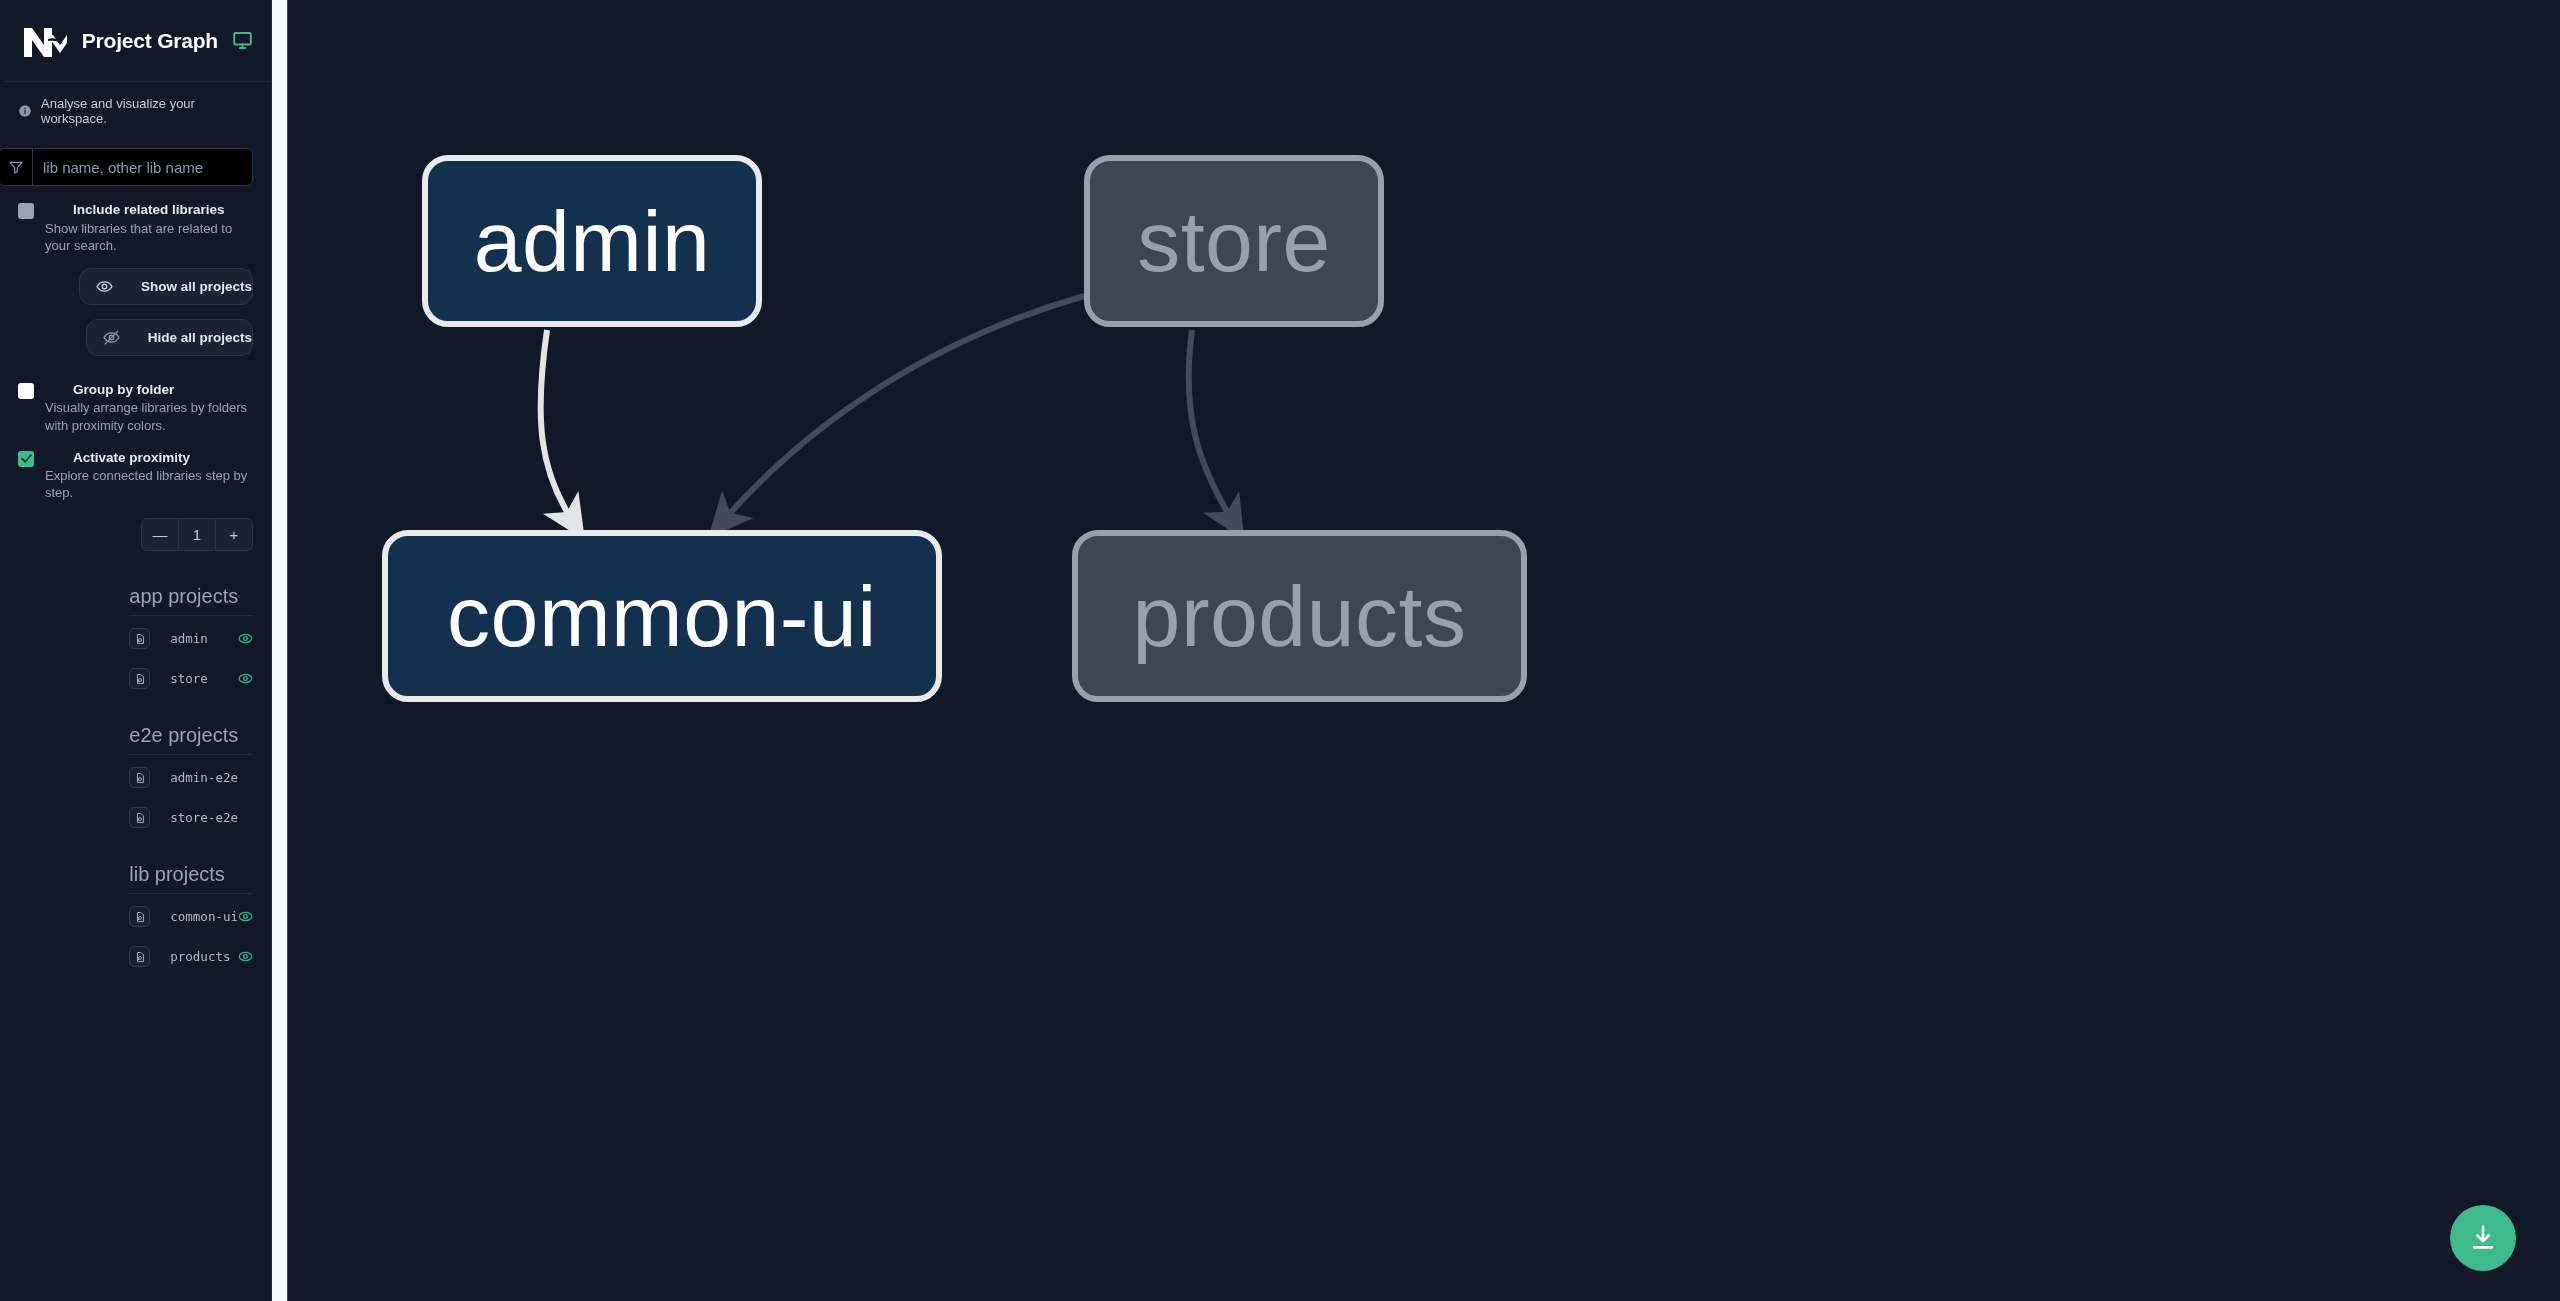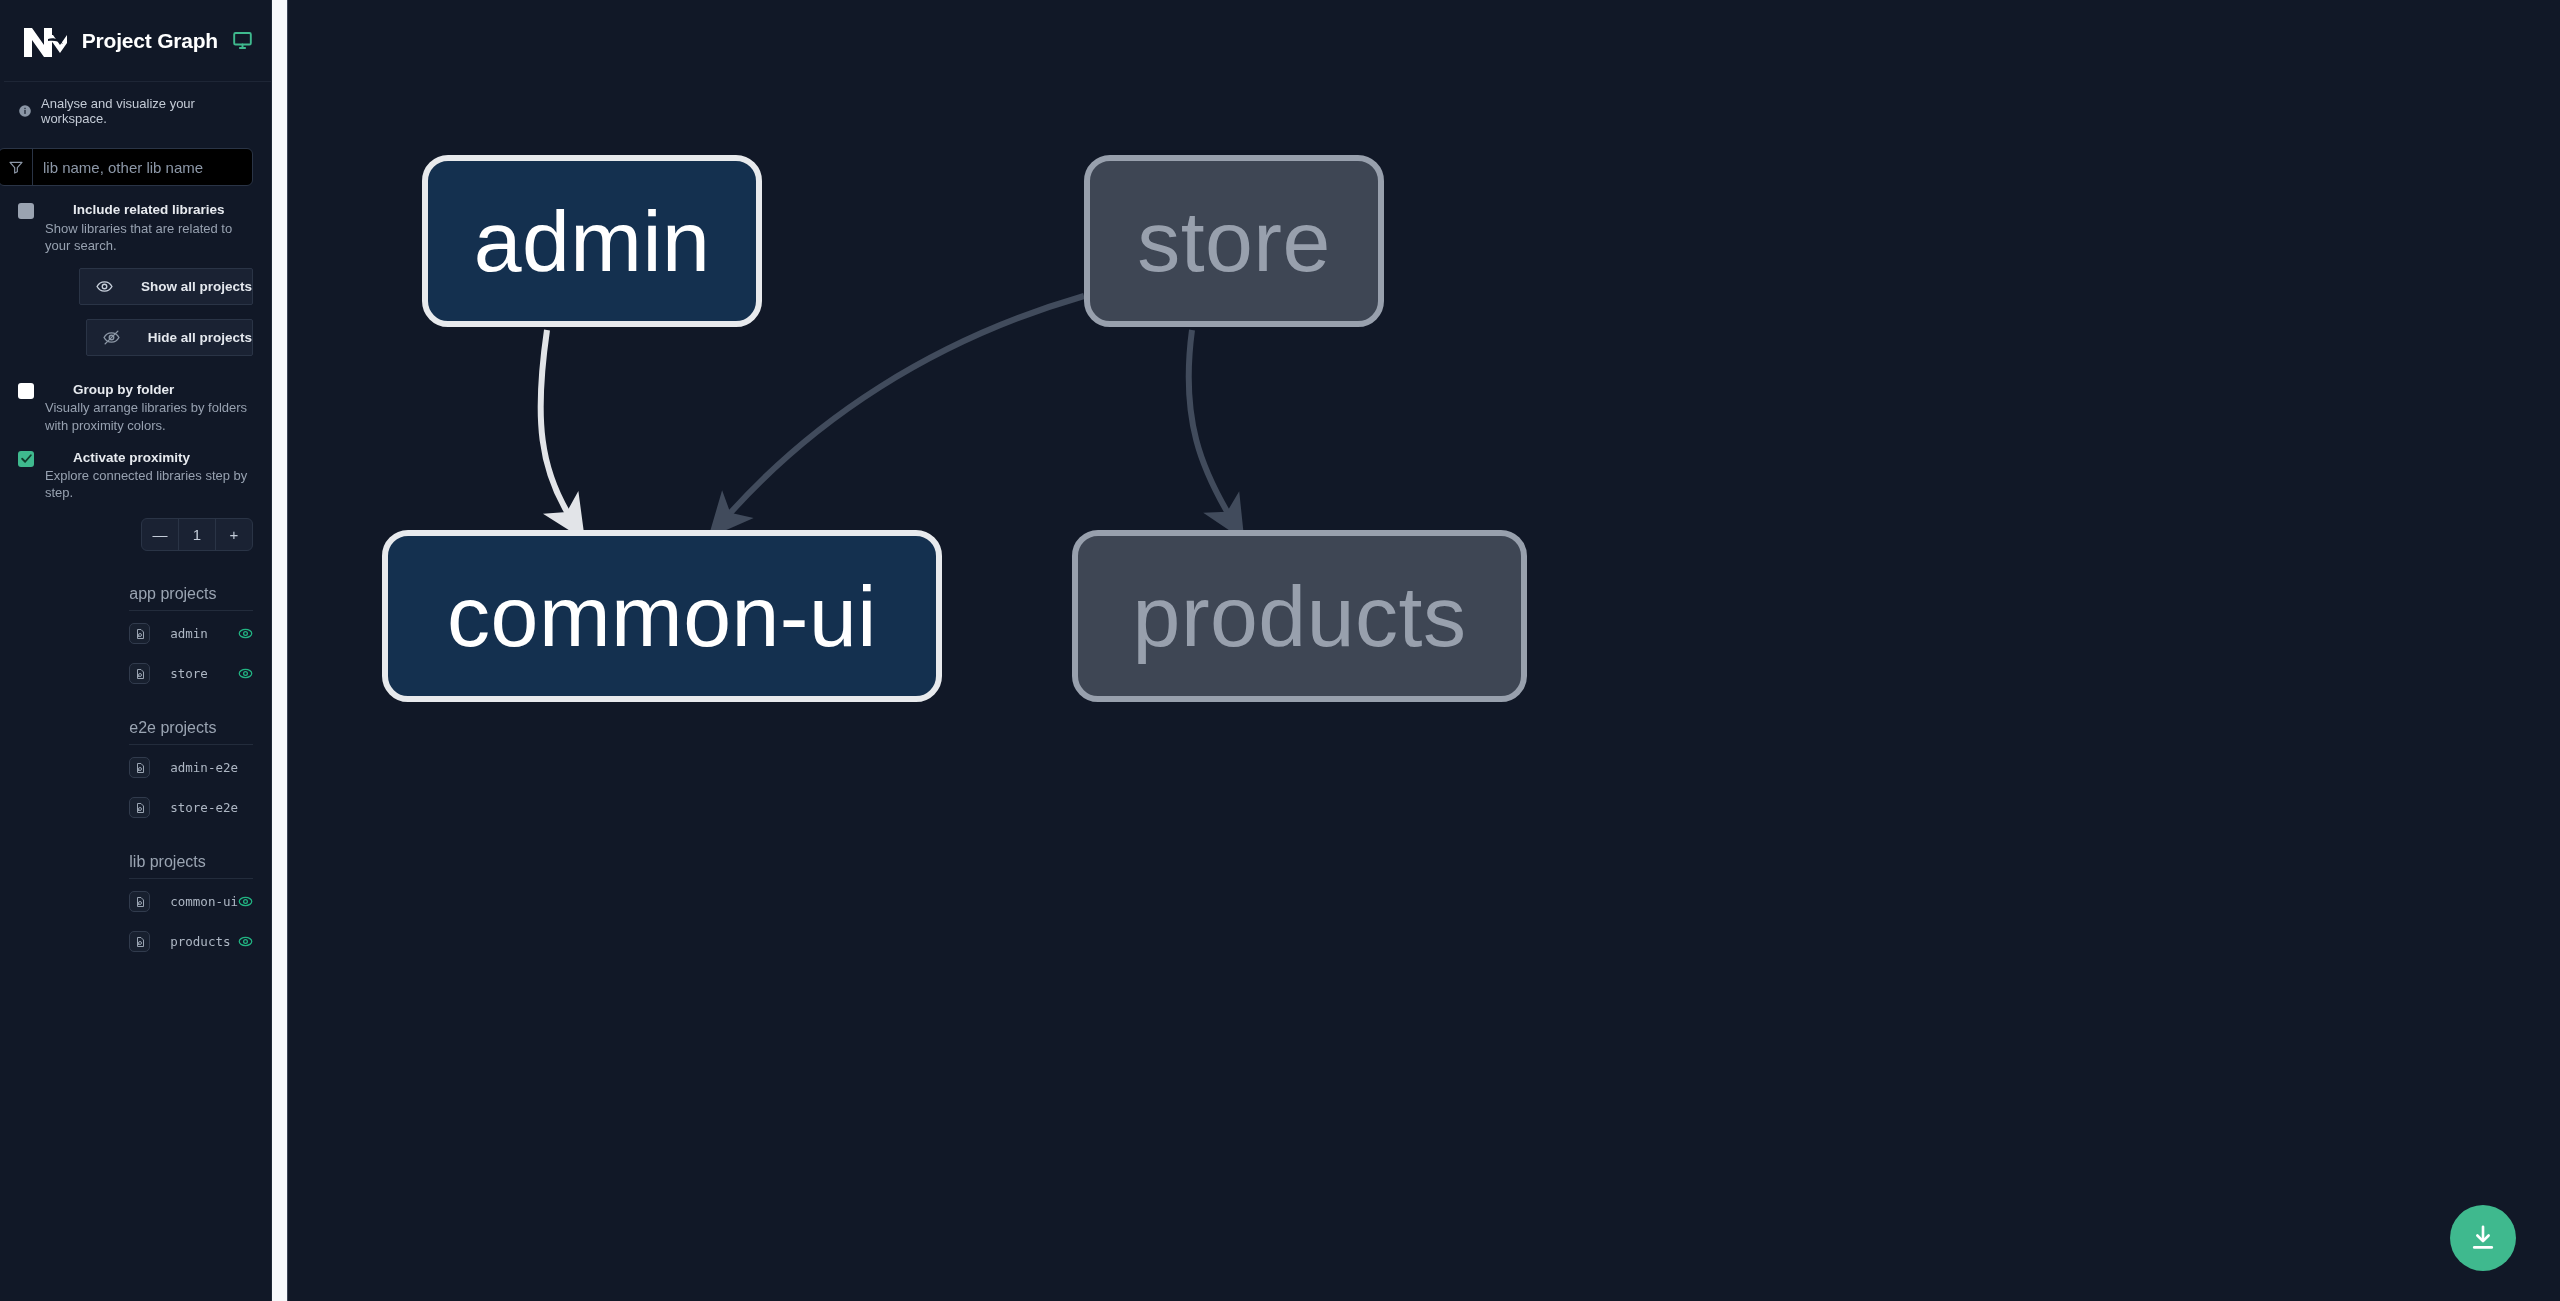--- a/index.html
+++ b/index.html
@@ -82,21 +82,21 @@
   }
   .cbox.checked svg { width: 13px; height: 13px; display:block; }
   .check-label { font-size: 13.5px; font-weight: bold; color: #e7eaef; line-height: 1.3; margin-left: 28px; }
   .check-desc { font-size: 13px; color: #97a1b0; line-height: 1.32; margin-top: 1px; }
 
   .btn {
     margin: 14px 18px 0 18px;
     height: 37px;
     background: #1a2233;
     border: 1px solid #2a3446;
-    border-radius: 2px;
+    border-radius: 12px;
     display: flex; align-items: center;
     padding-left: 16px; gap: 28px;
     color: #e4e8ee; font-size: 13.5px; font-weight: bold;
     cursor: pointer;
   }
   .btn svg { width: 17px; height: 17px; flex: 0 0 17px; display:block; }
 
   .stepper {
     margin: 16px 18px 0 auto;
     margin-right: 18px;
@@ -108,21 +108,21 @@
     overflow: hidden;
   }
   .stepper > div {
     flex: 1; display: flex; align-items: center; justify-content: center;
     color: #c3ccd8; font-size: 15px;
   }
   .stepper .sep { border-left: 1px solid #2a3446; }
 
   .groups { margin-top: 34px; padding: 0 18px; }
   .group-title {
-    font-size: 16px; color: #9aa4b2;
+    font-size: 20px; color: #9aa4b2;
     padding-bottom: 7px;
     border-bottom: 1px solid #232c3c;
   }
   .group + .group { margin-top: 28px; }
   .proj-row {
     display: flex; align-items: center;
     height: 34px; margin-top: 6px;
     cursor: pointer;
   }
   .proj-icon {

